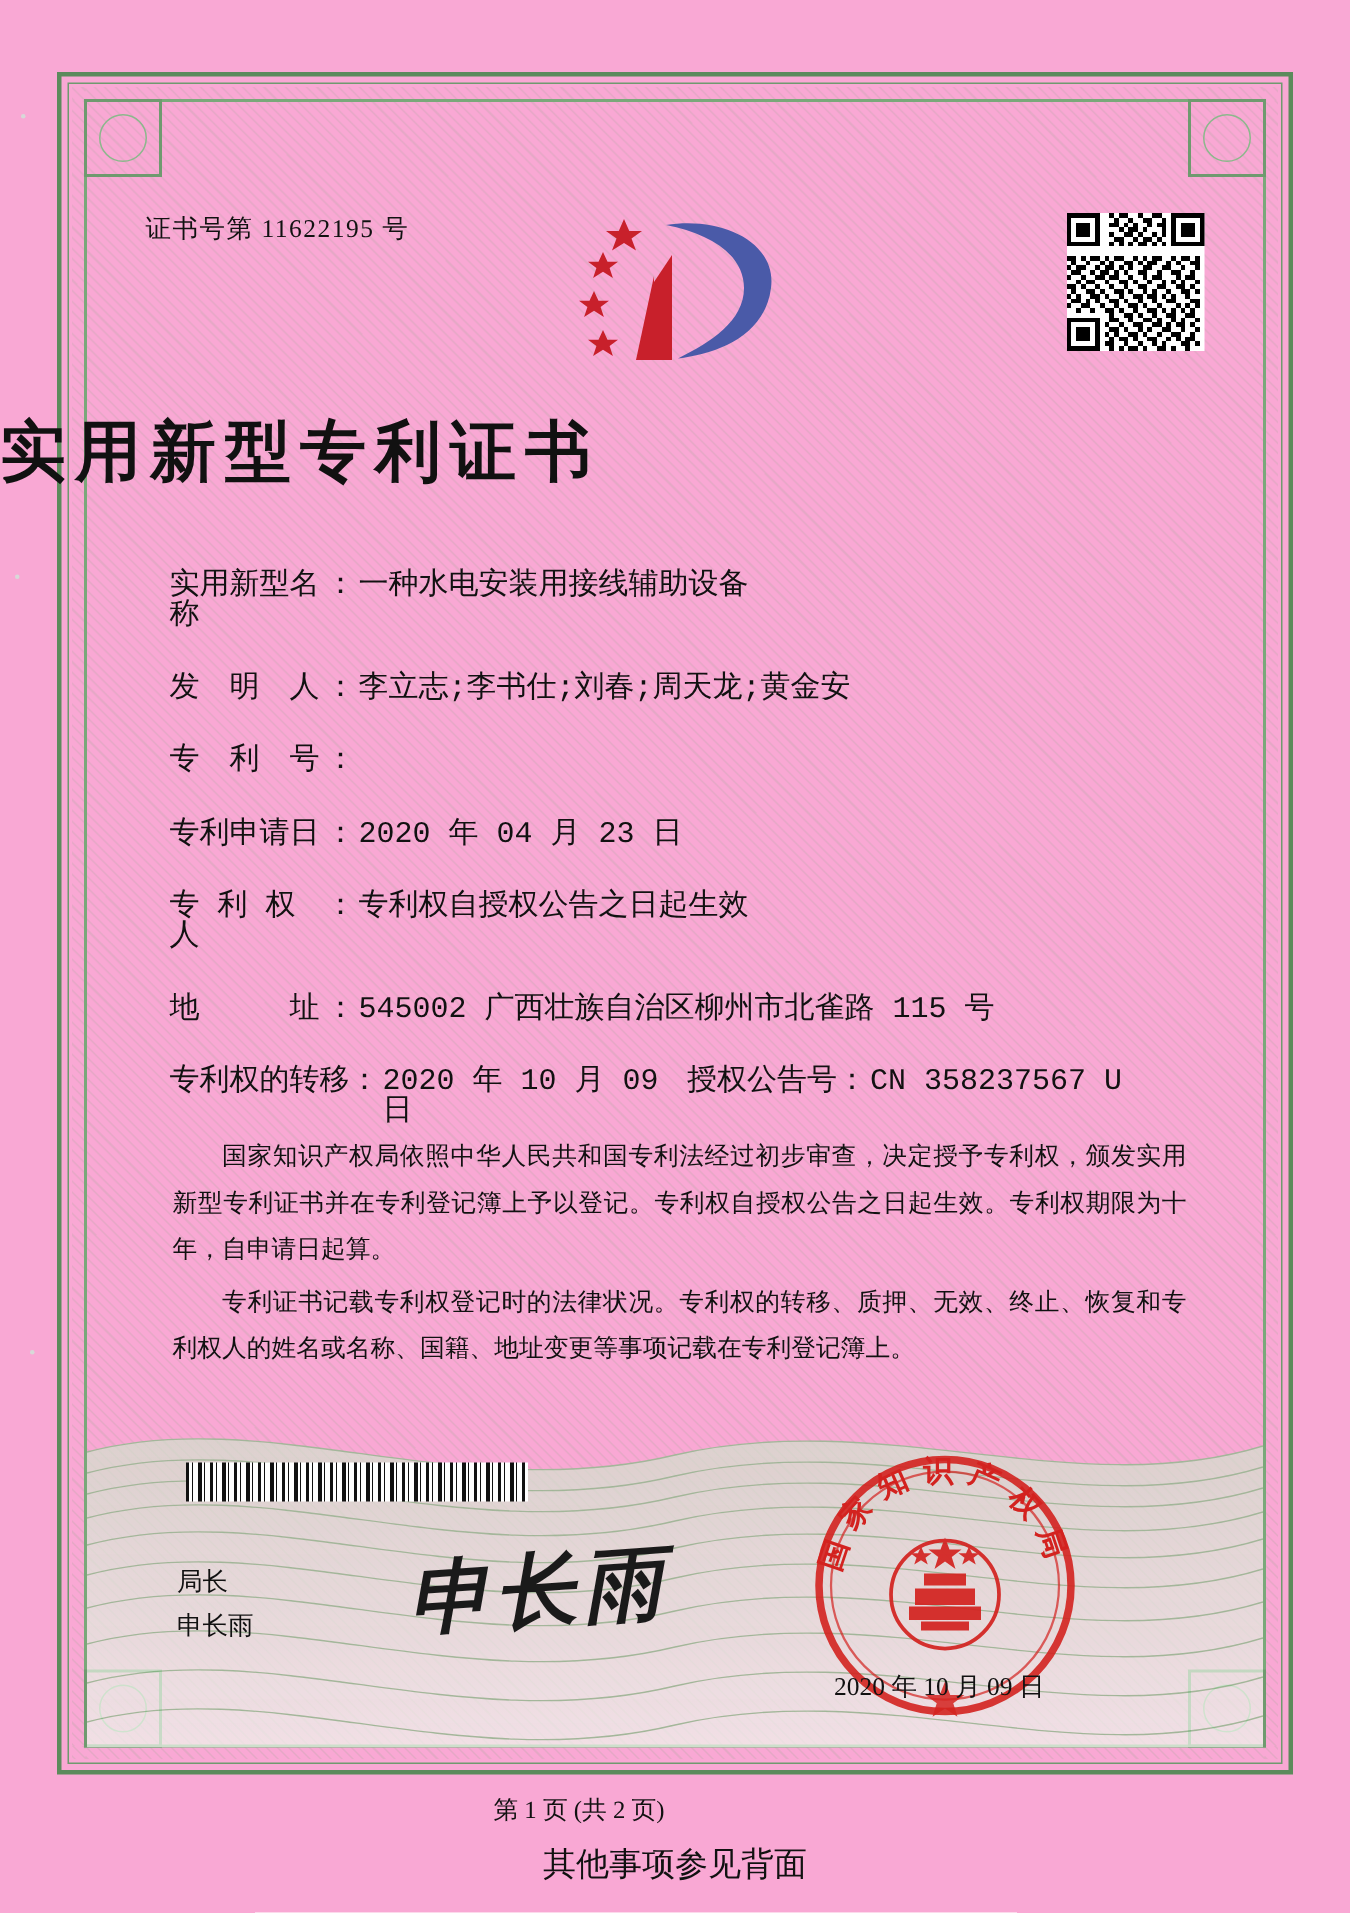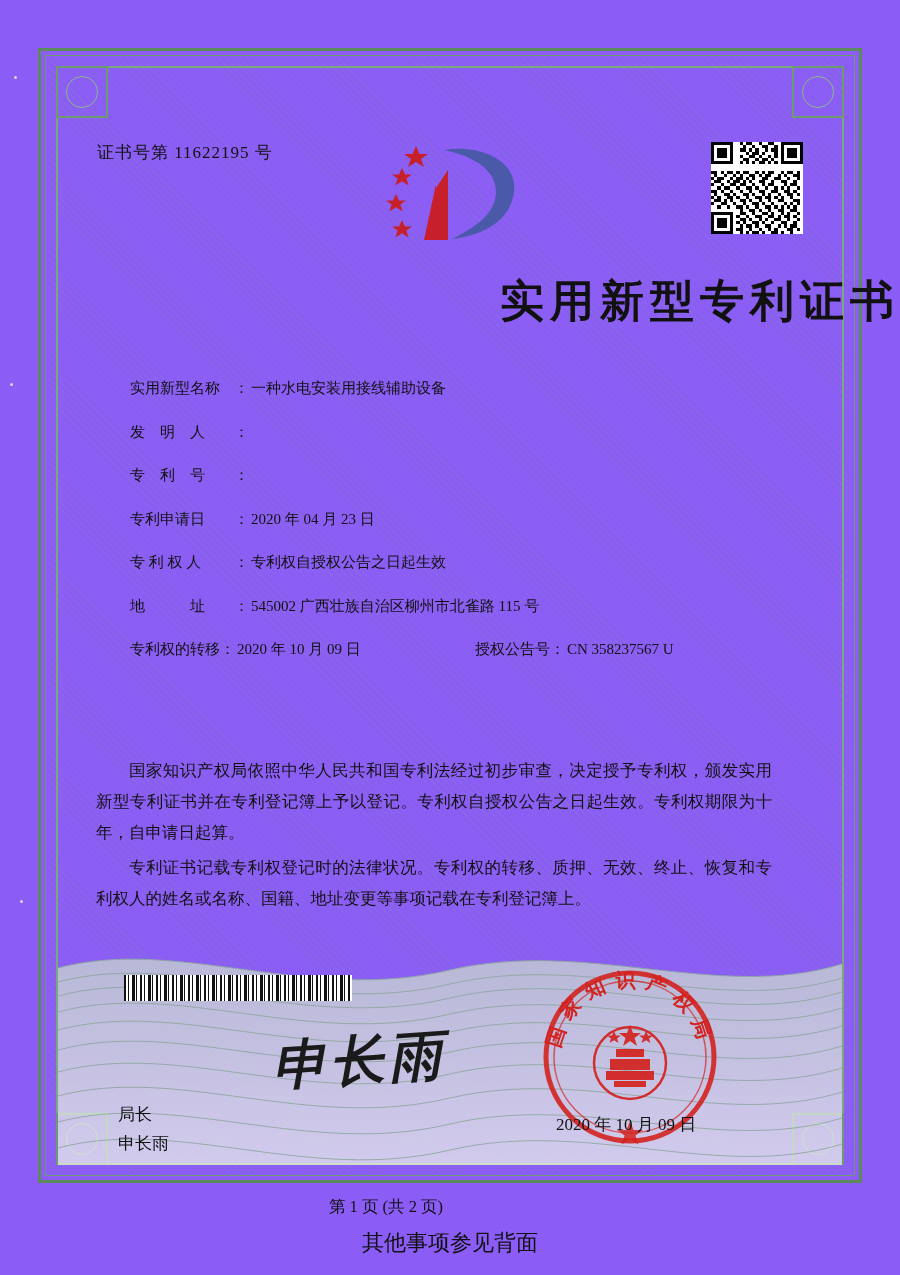--- a/index.html
+++ b/index.html
@@ -14,21 +14,21 @@
     color: #111;
     position: relative;
     overflow: hidden;
   }
 
   .page {
     position: absolute;
     left: 0; top: 0;
     width: 900px;
     height: 1275px;
-    background: #8b5cf6;
+    background: #f9a8d4;
   }
 
   
   .frame-outer {
     position: absolute;
     left: 38px; top: 48px;
     width: 824px; height: 1135px;
     border: 3px solid #5c8a5c;
     box-sizing: border-box;
   }
@@ -105,34 +105,35 @@
   .qr {
     position: absolute;
     right: 97px; top: 142px;
     width: 92px; height: 92px;
   }
 
   .title {
     position: absolute;
     left: 0; top: 272px;
     width: 900px;
-    text-align: right;
+    text-align: left;
     font-size: 44px;
     font-weight: bold;
     letter-spacing: 6px;
     font-family: "DejaVu Serif", "Liberation Serif", serif;
   }
 
   
   .fields {
     position: absolute;
-    left: 130px; top: 381px;
+    left: 113px; top: 381px;
     width: 690px;
-    font-size: 15px;
+    font-size: 20px;
     line-height: 1;
+    font-family: Liberation Mono, monospace;
   }
   .field-row {
     display: flex;
     align-items: baseline;
     margin-bottom: 28.5px;
   }
   .f-label {
     width: 104px;
     flex: 0 0 104px;
     display: flex;
@@ -144,21 +145,21 @@
   .f-value { flex: 1; }
 
   .row-split { display: flex; }
   .row-split .left { width: 345px; display: flex; }
   .row-split .right { display: flex; }
   .split-label { flex: 0 0 auto; }
 
   
   .paras {
     position: absolute;
-    left: 96px; top: 755px;
+    left: 115px; top: 755px;
     width: 676px;
     font-size: 16.5px;
     line-height: 31px;
     text-align: justify;
   }
   .paras p { margin: 0 0 4px 0; text-indent: 2em; }
 
   
   .barcode {
     position: absolute;
@@ -166,21 +167,21 @@
     width: 228px; height: 26px;
     background: repeating-linear-gradient(
       to right,
       #111 0 2px, #fff 2px 4px, #111 4px 5px, #fff 5px 8px,
       #111 8px 11px, #fff 11px 12px, #111 12px 13px, #fff 13px 16px);
   }
 
   
   .sig-label {
     position: absolute;
-    left: 118px; top: 1100px;
+    left: 118px; top: 1040px;
     font-size: 17px;
     line-height: 29px;
   }
   .sig-script {
     position: absolute;
     left: 272px; top: 1025px;
     font-size: 54px;
     font-family: "DejaVu Serif", serif;
     font-style: italic;
     font-weight: bold;
@@ -497,20 +498,21 @@
 
     <div class="field-row">
       <span class="f-label nospread">实用新型名称</span>
       <span class="f-colon">：</span>
       <span class="f-value">一种水电安装用接线辅助设备</span>
     </div>
 
     <div class="field-row">
       <span class="f-label nospread">发　明　人</span>
       <span class="f-colon">：</span>
+      <span class="f-value">李立志;李书仕;刘春;周天龙;黄金安</span>
     </div>
 
     <div class="field-row">
       <span class="f-label nospread">专　利　号</span>
       <span class="f-colon">：</span>
     </div>
 
     <div class="field-row">
       <span class="f-label nospread">专利申请日</span>
       <span class="f-colon">：</span>

